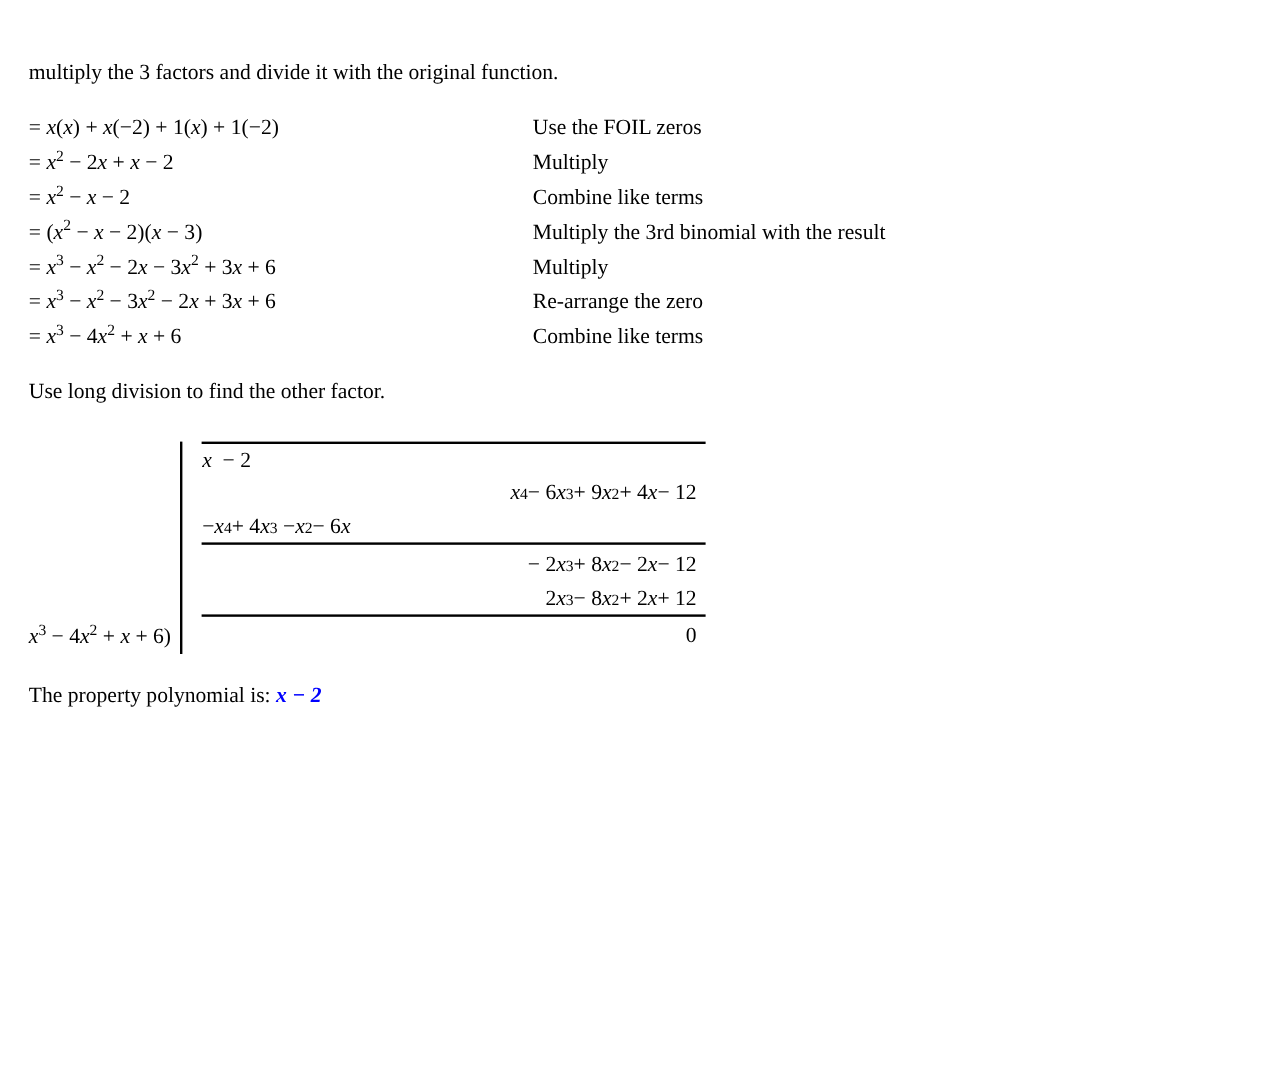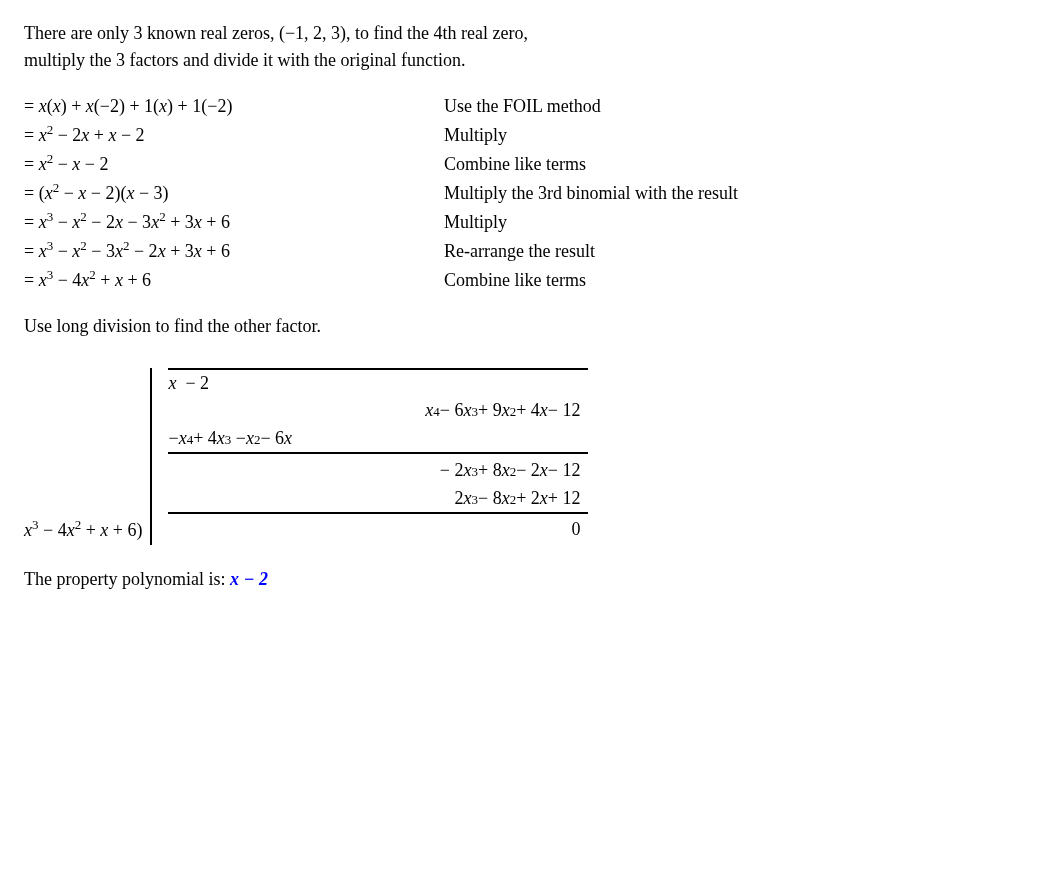--- a/index.html
+++ b/index.html
@@ -99,49 +99,49 @@
     .row-zero {
       text-align: right;
       padding-top: 2px;
       padding-right: 4px;
     }
   </style>
 </head>
 <body>
 
 <div class="intro-text">
-  <span>There are only 3 known real zeros, (−1, 2, 3), to find the 4th real zero,</span><br>
+  <br>
   <span>multiply the 3 factors and divide it with the original function.</span>
 </div>
 
 <table class="steps-table">
   <tbody id="steps-body">
   <tr>
         <td class="expr">= <i>x</i>(<i>x</i>) + <i>x</i>(−2) + 1(<i>x</i>) + 1(−2)</td>
-        <td class="desc">Use the FOIL method</td>
+        <td class="desc">Use the FOIL zeros</td>
       </tr>
       <tr>
         <td class="expr">= <i>x</i><sup>2</sup> − 2<i>x</i> + <i>x</i> − 2</td>
         <td class="desc">Multiply</td>
       </tr>
       <tr>
         <td class="expr">= <i>x</i><sup>2</sup> − <i>x</i> − 2</td>
         <td class="desc">Combine like terms</td>
       </tr>
       <tr>
         <td class="expr">= (<i>x</i><sup>2</sup> − <i>x</i> − 2)(<i>x</i> − 3)</td>
         <td class="desc">Multiply the 3rd binomial with the result</td>
       </tr>
       <tr>
         <td class="expr">= <i>x</i><sup>3</sup> − <i>x</i><sup>2</sup> − 2<i>x</i> − 3<i>x</i><sup>2</sup> + 3<i>x</i> + 6</td>
         <td class="desc">Multiply</td>
       </tr>
       <tr>
         <td class="expr">= <i>x</i><sup>3</sup> − <i>x</i><sup>2</sup> − 3<i>x</i><sup>2</sup> − 2<i>x</i> + 3<i>x</i> + 6</td>
-        <td class="desc">Re-arrange the result</td>
+        <td class="desc">Re-arrange the zero</td>
       </tr>
       <tr>
         <td class="expr">= <i>x</i><sup>3</sup> − 4<i>x</i><sup>2</sup> + <i>x</i> + 6</td>
         <td class="desc">Combine like terms</td>
       </tr>
     </tbody>
 </table>
 
 <div class="divider-text">
   <span>Use long division to find the other factor.</span>

